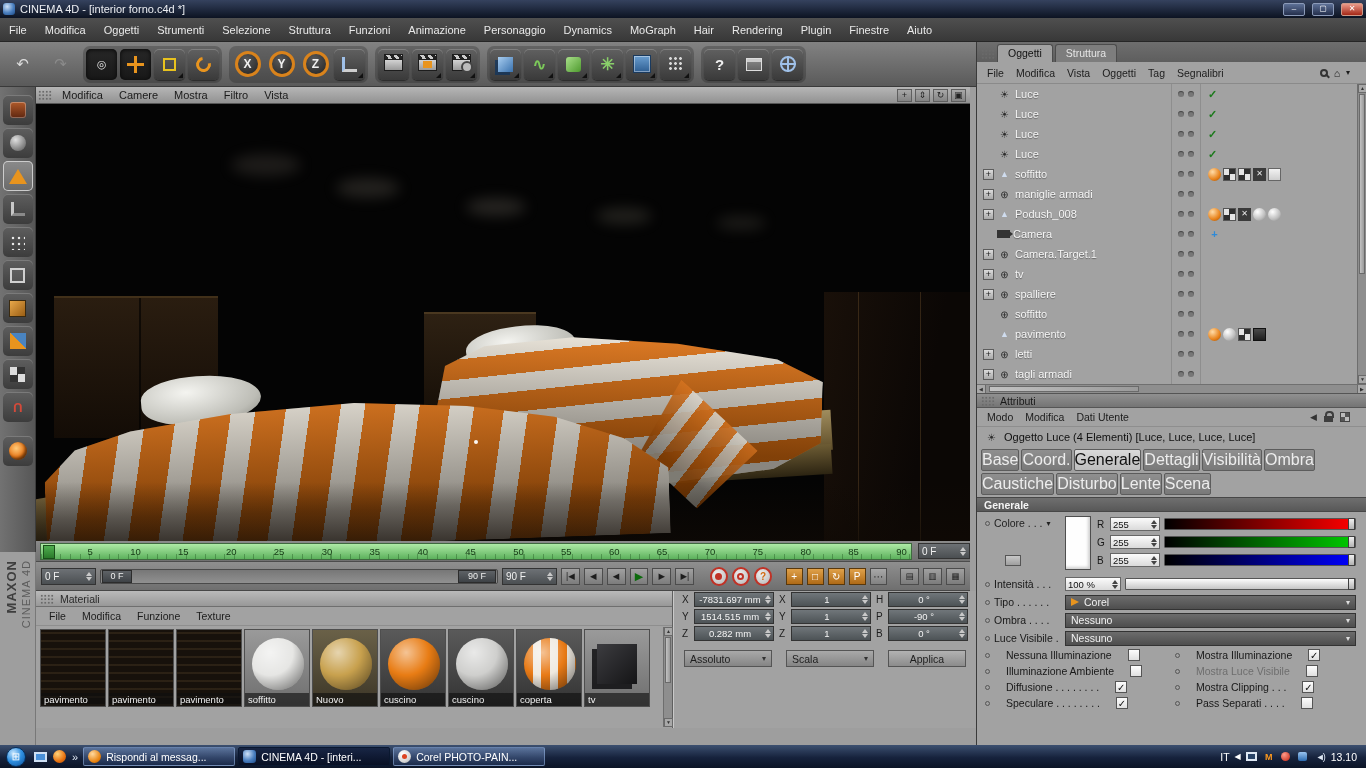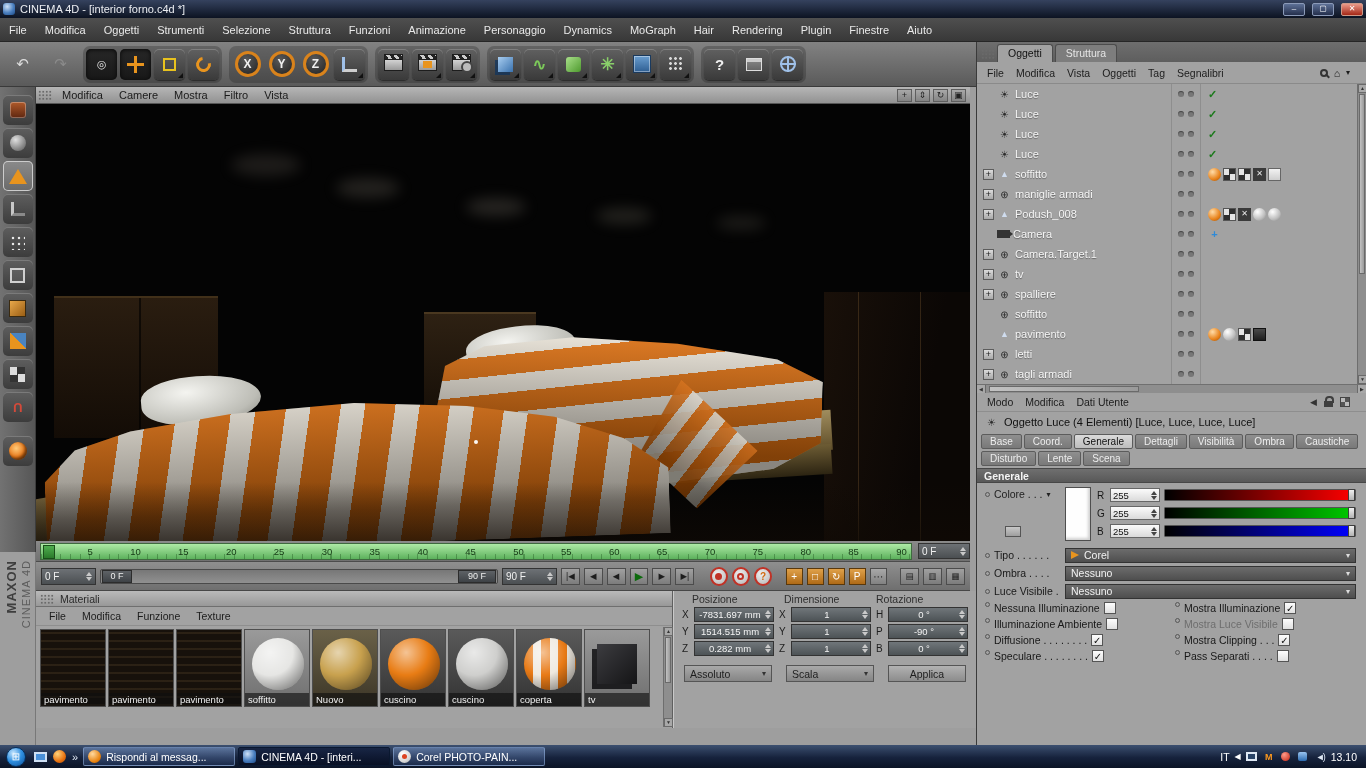--- a/index.html
+++ b/index.html
@@ -188,21 +188,21 @@
 .tg-target{color:#2e8ad8;font-weight:bold;text-align:center;font-size:11px}
 #attrtitle{height:15px;background:linear-gradient(#909090,#747474);border-top:1px solid #555;border-bottom:1px solid #555;display:flex;align-items:center;gap:5px;padding:0 4px;font-size:10.5px;color:#1a1a1a}
 #attrmenu{height:19px;display:flex;align-items:center;padding:0 4px;font-size:10.5px;color:#1c1c1c;border-bottom:1px solid #8e8e8e}
 #attrmenu .mi{padding:0 6px}
 #attrmenu .ricons{margin-left:auto;display:flex;gap:7px;align-items:center;padding-right:12px;font-size:9px;color:#333}
 .lockico{width:9px;height:6px;background:#3e3e3e;position:relative;margin-top:4px}
 .lockico::before{content:"";position:absolute;top:-5px;left:1px;width:5px;height:5px;border:2px solid #3e3e3e;border-bottom:none;border-radius:4px 4px 0 0}
 .gridico{width:10px;height:10px;background:conic-gradient(#555 25%,#bbb 0 50%,#555 0 75%,#bbb 0);border:1px solid #444}
 #objline{height:20px;display:flex;align-items:center;gap:5px;padding:0 7px;font-size:11px;color:#101010}
 #attrtabs{padding:2px 4px;display:flex;flex-wrap:wrap;gap:2px}
-.atab{padding:1px 8px;font-size:10px;background:linear-gradient(#8f8f8f,#797979);border:1px solid #5c5c5c;color:#ededed;border-radius:2px}
+.atab{padding:1px 0;font-size:16px;background:linear-gradient(#8f8f8f,#797979);border:1px solid #5c5c5c;color:#ededed;border-radius:2px}
 .atab.on{background:linear-gradient(#dadada,#bdbdbd);color:#101010}
 #attrsection{height:15px;background:linear-gradient(#6f6f6f,#585858);color:#f4f4f4;font-weight:bold;font-size:10.5px;display:flex;align-items:center;padding:0 7px;border-top:1px solid #474747;border-bottom:1px solid #474747}
 .arow{display:flex;align-items:center;gap:4px;padding:0 10px 0 8px;font-size:10.5px;color:#181818;height:18px}
 .alabel{width:76px;flex:0 0 76px;display:flex;align-items:center;gap:4px;white-space:nowrap}
 .kdot{width:5px;height:5px;flex:0 0 5px;border-radius:50%;border:1px solid #565656}
 .afield{width:50px;flex:0 0 50px;height:14px;background:linear-gradient(#fbfbfb,#dadada);border:1px solid #666;font-size:9.5px;display:flex;align-items:center;padding:0 2px;gap:2px;color:#101010}
 .afield .val{flex:1}
 .slider{flex:1;height:12px;position:relative;border:1px solid #555;border-radius:1px}
 .sh{position:absolute;right:0;top:-1px;bottom:-1px;width:7px;background:linear-gradient(#f0f0f0,#b2b2b2);border:1px solid #3e3e3e}
 .grad-r{background:linear-gradient(90deg,#000,#f00)}
@@ -210,21 +210,21 @@
 .grad-b{background:linear-gradient(90deg,#000,#00f)}
 .grad-w{background:linear-gradient(#fdfdfd,#c6c6c6)}
 #colorblock{position:relative;height:58px;margin:3px 10px 2px 8px}
 #colorblock .clbl{position:absolute;left:0;top:2px;display:flex;gap:4px;align-items:center;font-size:10.5px}
 #colorblock .mini{position:absolute;left:20px;top:40px;width:16px;height:11px;background:linear-gradient(#c8c8c8,#9e9e9e);border:1px solid #555}
 .swatch{position:absolute;left:80px;top:1px;width:26px;height:54px;background:#fefefe;border:1px solid #4e4e4e;box-shadow:inset -2px -2px 3px rgba(0,0,0,.18)}
 .rgbrows{position:absolute;left:112px;right:0;top:0}
 .rgbrow{display:flex;align-items:center;gap:4px;height:18px;font-size:10px}
 .chl{width:9px;flex:0 0 9px;color:#181818}
 .acheck{display:flex;padding:0 10px 0 8px;height:16px;font-size:10.5px;color:#181818;align-items:center}
-.acell{display:flex;align-items:flex-start;gap:4px;white-space:nowrap}
+.acell{display:flex;align-items:center;gap:16px;white-space:nowrap}
 .acell.c1{width:190px;flex:0 0 190px}
 .cbx{width:12px;height:12px;background:linear-gradient(#fdfdfd,#e0e0e0);border:1px solid #555;font-size:10px;line-height:11px;text-align:center;color:#101010}
 .dis{color:#6e6e6e}
 .adrop{flex:1;height:15px;background:linear-gradient(#6c6c6c,#4e4e4e);border:1px solid #333;color:#f2f2f2;display:flex;align-items:center;padding:0 5px;font-size:10.5px;gap:5px}
 .adrop .caret{margin-left:auto;font-size:8px;color:#ddd}
 .cone{width:0;height:0;border-top:4px solid transparent;border-bottom:4px solid transparent;border-left:8px solid #e8941e}
 
 #statusstrip{position:absolute;left:36px;top:728px;width:940px;height:17px;background:linear-gradient(#ababab,#8f8f8f);border-top:1px solid #696969;display:flex;align-items:center;padding:0 10px;font-size:10.5px;color:#1e1e1e}
 #taskbar{position:absolute;left:0;top:745px;width:1366px;height:23px;background:linear-gradient(#3c5070,#16223c 55%,#0b1426);display:flex;align-items:center;gap:3px;padding:0 3px;color:#fff}
 .orb{width:20px;height:20px;border-radius:50%;background:radial-gradient(circle at 35% 28%,#c6e6ff,#2f8fe0 48%,#0b4c94);border:1px solid #062f5c;display:flex;align-items:center;justify-content:center;font-size:10px;color:#fff;margin:0 3px}
@@ -577,25 +577,20 @@
         </div>
     </div>
     <div class="vsb" style="right:0;top:36px;height:100px">
       <span class="sbbtn" style="top:0">▲</span>
       <span class="sbthumb" style="top:10px;height:46px"></span>
       <span class="sbbtn" style="bottom:0">▼</span>
     </div>
   </div>
 
   <div id="coords">
-    <div class="cheads">
-      <span>Posizione</span>
-        <span>Dimensione</span>
-        <span>Rotazione</span>
-    </div>
     <div class="crow">
       <div class="ccell">
           <span class="clabel">X</span>
         <div class="cfield">
             <span class="val">-7831.697 mm</span>
             <span class="spinner">
               <b class="u"></b>
               <b class="d"></b>
             </span>
           </div>
@@ -903,20 +898,24 @@
         <span class="sbthumb" style="top:10px;height:180px"></span>
         <span class="sbbtn" style="bottom:0">▼</span>
       </div>
     </div>
     <div class="hsb">
       <span class="bl">◀</span>
       <span class="sbthumb"></span>
       <span class="br">▶</span>
     </div>
 
+    <div id="attrtitle">
+      <span class="grip"></span>
+      <span>Attributi</span>
+    </div>
     <div id="attrmenu">
       <span class="mi">Modo</span>
       <span class="mi">Modifica</span>
       <span class="mi">Dati Utente</span>
       <span class="ricons">
         <span>◀</span>
         <span class="lockico"></span>
         <span class="gridico"></span>
       </span>
     </div>
@@ -981,20 +980,36 @@
               <span class="spinner dk">
                 <b class="u"></b>
                 <b class="d"></b>
               </span>
             </div>
           <div class="slider grad-b">
               <span class="sh"></span>
             </div>
         </div>
       </div>
+    </div>
+    <div class="arow">
+      <span class="alabel">
+          <span class="kdot"></span>
+          <span>Intensità . . .</span>
+        </span>
+      <div class="afield" style="width:56px;flex:0 0 56px">
+          <span class="val">100 %</span>
+          <span class="spinner dk">
+            <b class="u"></b>
+            <b class="d"></b>
+          </span>
+        </div>
+      <div class="slider grad-w">
+          <span class="sh"></span>
+        </div>
     </div>
     <div class="arow">
       <span class="alabel">
           <span class="kdot"></span>
           <span>Tipo . . . . . .</span>
         </span>
       <div class="adrop">
           <span class="cone"></span>
           <span>Corel</span>
           <span class="caret">▾</span>

